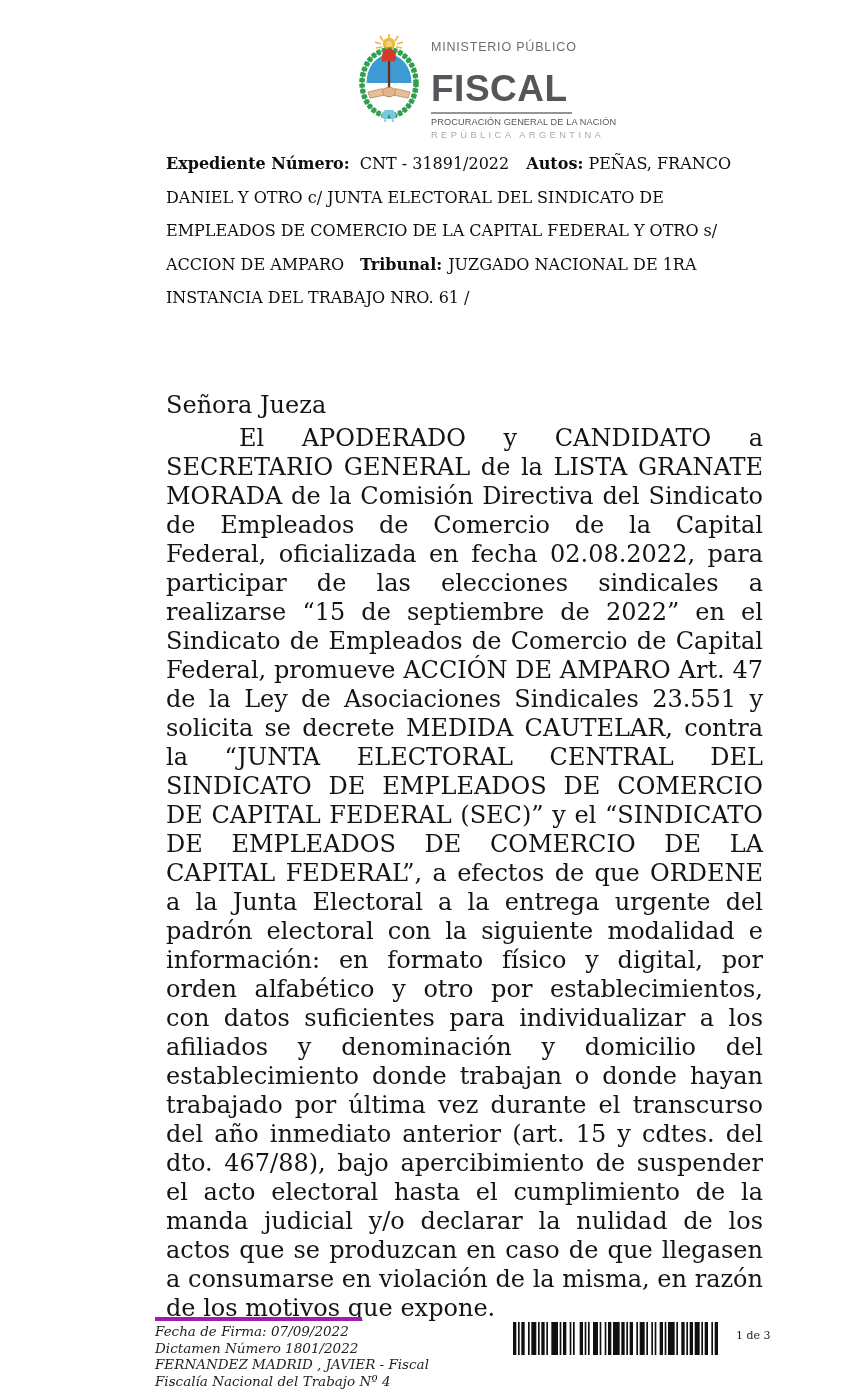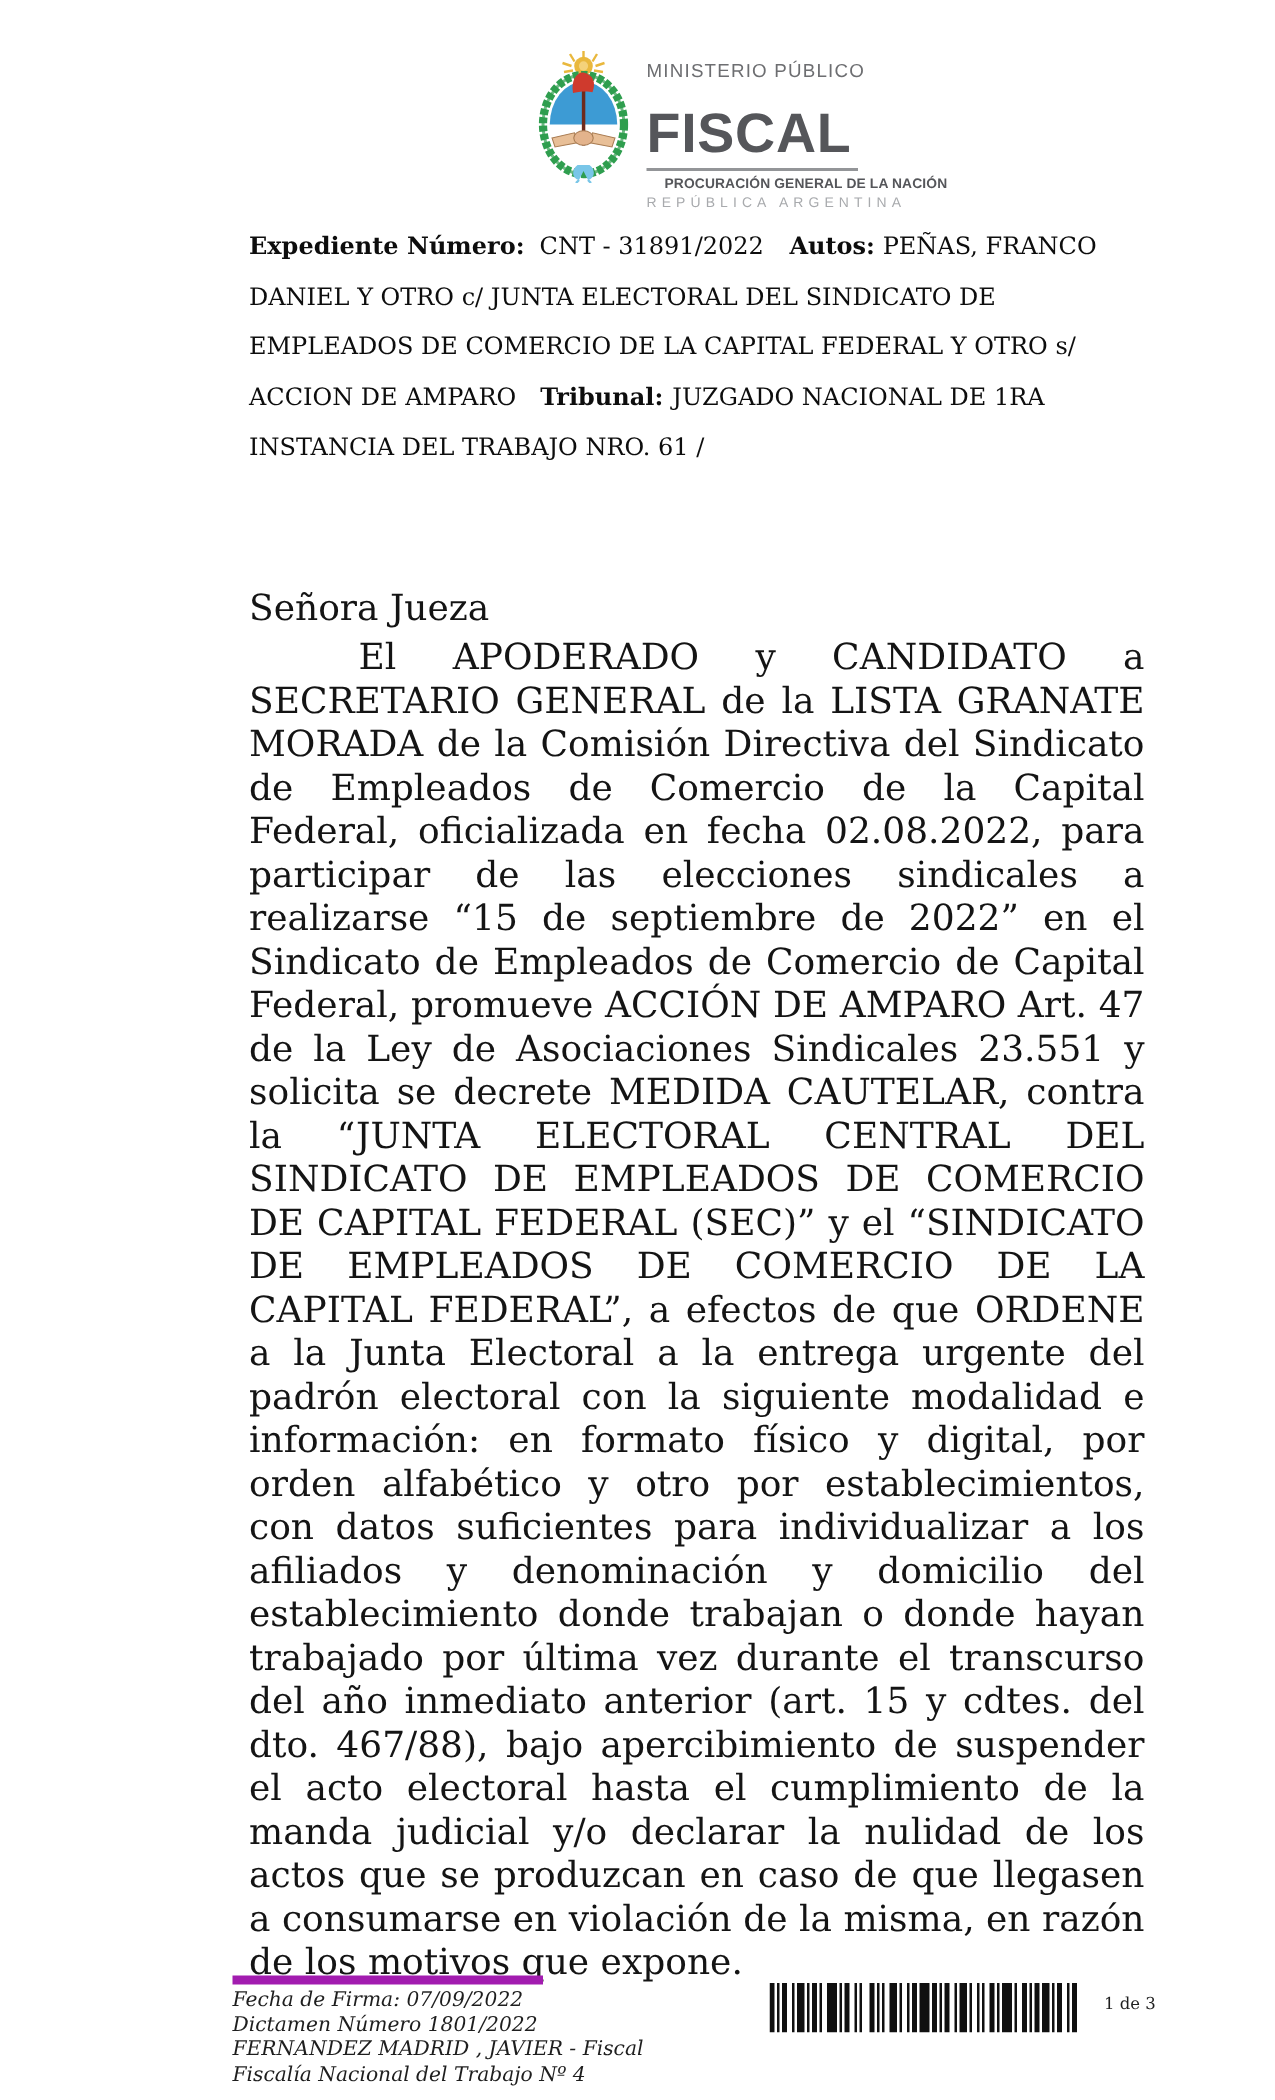--- a/index.html
+++ b/index.html
@@ -8,21 +8,21 @@
     font-family:"DejaVu Serif","Liberation Serif",serif;color:#1a1a1a;
   }
 
   
   .logo{position:absolute;left:356px;top:34px;display:flex;align-items:flex-start;}
   .crest{width:66px;height:88px;flex:0 0 auto;}
   .logo-text{margin-left:9px;width:142px;font-family:"Liberation Sans",sans-serif;}
   .logo-ministerio{font-size:12.5px;letter-spacing:0.8px;color:#6d6e71;white-space:nowrap;margin-top:6px;}
   .logo-fiscal{font-size:37px;font-weight:bold;color:#55565a;line-height:1.02;letter-spacing:0.5px;margin-top:16px;}
   .logo-rule{border-top:2px solid #939598;width:141px;margin:4px 0 3px 0;}
-  .logo-procuracion{font-size:9.2px;font-weight:bold;color:#55565a;letter-spacing:0.1px;white-space:nowrap;margin-left:12px;}
+  .logo-procuracion{font-size:9.2px;font-weight:normal;color:#55565a;letter-spacing:0.1px;white-space:nowrap;}
   .logo-republica{font-size:9.3px;color:#a8aaad;letter-spacing:3.4px;margin-top:3px;white-space:nowrap;}
 
   
   .case-header{
     position:absolute;left:166px;top:147px;width:600px;
     font-size:16px;line-height:33.5px;text-align:left;color:#0d0d0d;
   }
   .bold{font-weight:bold;}
   .gap-r{margin-right:10px;}
   .gap-r2{margin-right:12px;}
@@ -34,21 +34,21 @@
     font-size:24px;line-height:29px;text-align:justify;color:#141414;
   }
   .body-text p{margin:0;padding:0;}
   .salutation{text-align:left;}
   .para{margin-top:4px !important;text-indent:73px;}
   .para-deep{text-indent:94px;}
 
   
   .sig-block{
     position:absolute;left:155px;top:1317px;width:207px;
-    border-top:6px solid #a21caf;padding-top:2px;
+    border-top:4px solid #a21caf;padding-top:2px;
     font-style:italic;font-size:13.5px;line-height:16.5px;color:#1e1e1e;white-space:nowrap;
   }
   .barcode{position:absolute;left:513px;top:1322px;width:205px;height:33px;}
   .barcode svg{display:block;width:100%;height:100%;}
   .page-indicator{position:absolute;left:736px;top:1329px;font-size:11px;color:#1e1e1e;}
 </style>
 </head>
 <body>
 
 <div class="page">

